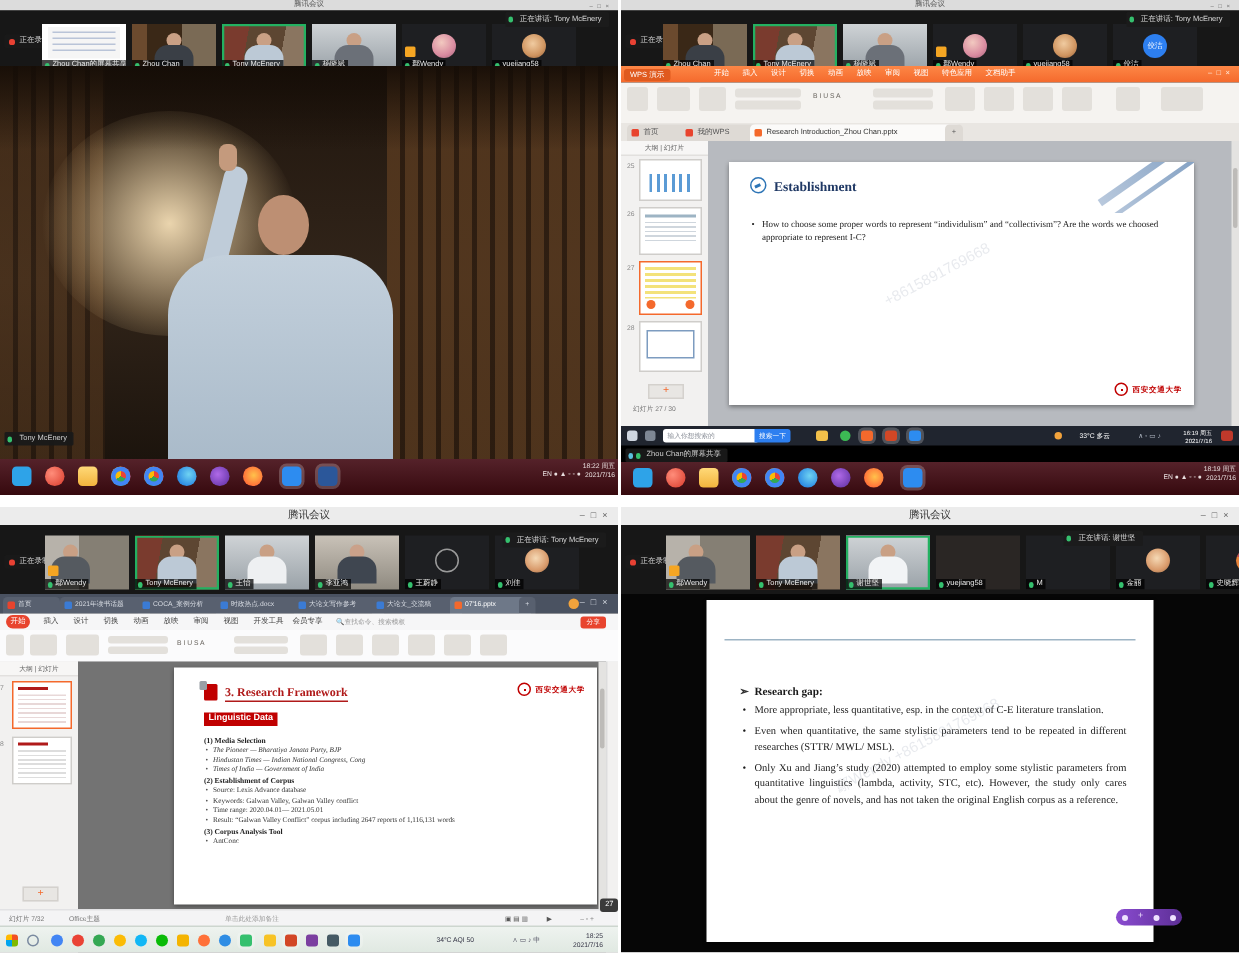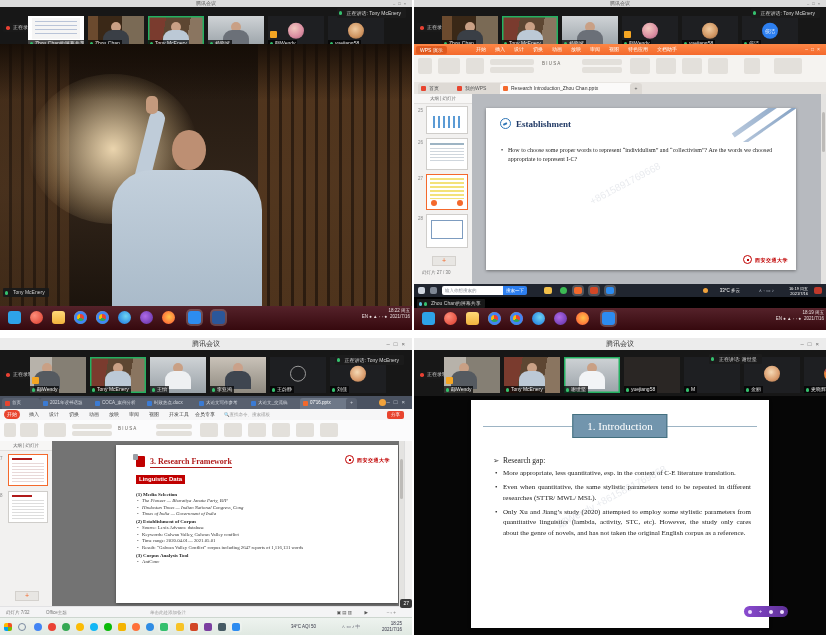--- a/index.html
+++ b/index.html
@@ -126,21 +126,21 @@
   .chip{position:absolute;left:20px;top:30px;background:#c00000;color:#fff;font-weight:bold;font-size:6px;line-height:9px;padding:0 3px;}
   .rs-head{font-weight:bold;color:#222;font-size:5px;margin:3px 0 1px 0;}
   .rs-li{font-size:4.8px;color:#333;margin:0 0 1.5px 6px;position:relative;}
   .rs-li:before{content:"•";position:absolute;left:-5px;color:#555;}
   .rs-li em{font-style:italic;}
 
   
   .intro-line{position:absolute;left:12px;right:12px;top:26px;height:1px;background:#9db4c4;}
   .intro-box{position:absolute;left:50%;top:14px;transform:translateX(-50%);background:#7295ad;border:1px solid #44707f;color:#fff;font-family:"Liberation Serif",serif;font-size:11px;line-height:22px;padding:0 14px;white-space:nowrap;}
   .intro-body{position:absolute;left:22px;right:18px;top:56px;font-family:"Liberation Serif",serif;color:#1a1a1a;}
-  .lead{font-weight:normal;font-size:7.5px;position:relative;margin-left:10px;}
+  .lead{font-weight:bold;font-size:7.5px;position:relative;margin-left:10px;}
   .lead:before{content:"\27A2";position:absolute;left:-10px;color:#333;}
   .ib{font-size:7px;line-height:1.55;text-align:justify;position:relative;margin:3px 0 0 10px;}
   .ib:before{content:"•";position:absolute;left:-8px;}
   .purplepill{position:absolute;background:linear-gradient(90deg,#8a4bd0,#5d2f96);border-radius:6px;display:flex;align-items:center;justify-content:space-around;}
   .purplepill i{width:4px;height:4px;border-radius:50%;background:#efe2ff;display:block;}
 
   
   .sbox{position:absolute;background:#fff;border-radius:2px;color:#8a8f98;font-size:4.5px;line-height:9px;padding:0 3px;white-space:nowrap;overflow:hidden;}
   .sbtn{position:absolute;background:#2d7ff0;color:#fff;border-radius:0 2px 2px 0;font-size:4.5px;line-height:9px;padding:0 3px;white-space:nowrap;}
   .wx{color:#fff;font-size:4.5px;position:absolute;white-space:nowrap;}
@@ -592,21 +592,20 @@
       <div class="tile v-dark" style="left:390px;top:7px;height:36px;">
         <div class="av av-pie"></div>
         <div class="tlabel"><i class="mic"></i><span>史晓辉</span></div>
       </div>
       <div class="speak" style="left:295px;top:4px;"><i class="mic"></i><span>正在讲话: 谢世坚</span></div>
     </div>
 
     <div style="position:absolute;left:0;top:58px;width:412px;height:239px;background:#060606;">
       <div class="slide" style="left:57px;top:4px;width:298px;height:228px;">
         <div class="intro-line"></div>
-        <div class="intro-box">1. Introduction</div>
         <div class="intro-body">
           <div class="lead">Research gap:</div>
           <div class="ib">More appropriate, less quantitative, esp. in the context of C-E literature translation.</div>
           <div class="ib">Even when quantitative, the same stylistic parameters tend to be repeated in different researches (STTR/ MWL/ MSL).</div>
           <div class="ib">Only Xu and Jiang’s study (2020) attempted to employ some stylistic parameters from quantitative linguistics (lambda, activity, STC, etc). However, the study only cares about the genre of novels, and has not taken the original English corpus as a reference.</div>
         </div>
         <div class="wm" style="left:80px;top:90px;">鄢Wendy  +8615891769668</div>
       </div>
       <div class="purplepill" style="left:330px;top:210px;width:44px;height:11px;">
         <i></i>

